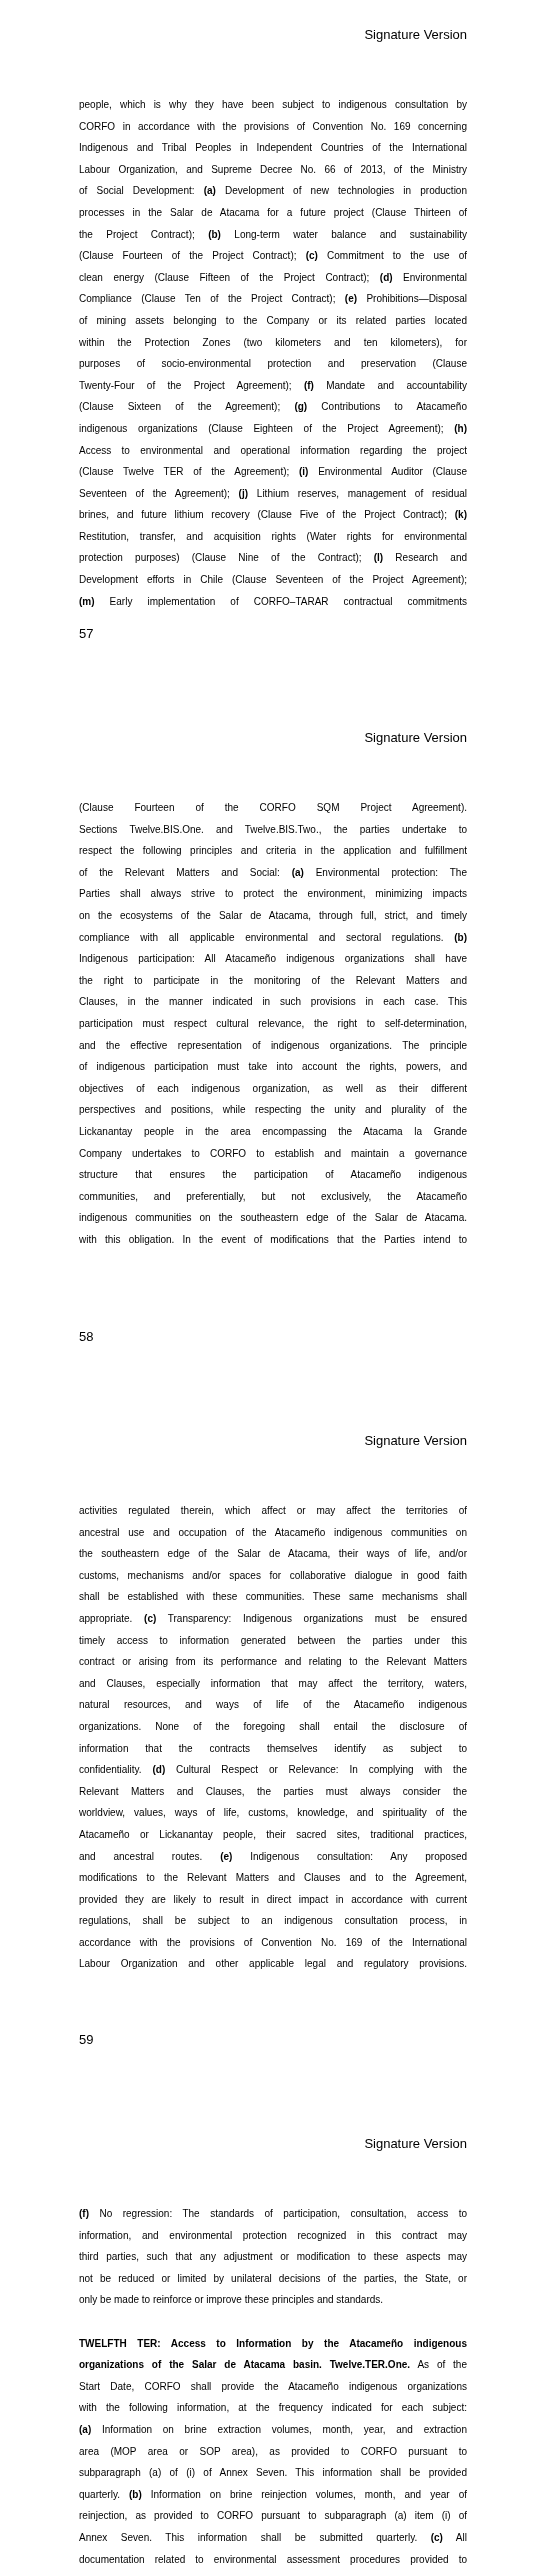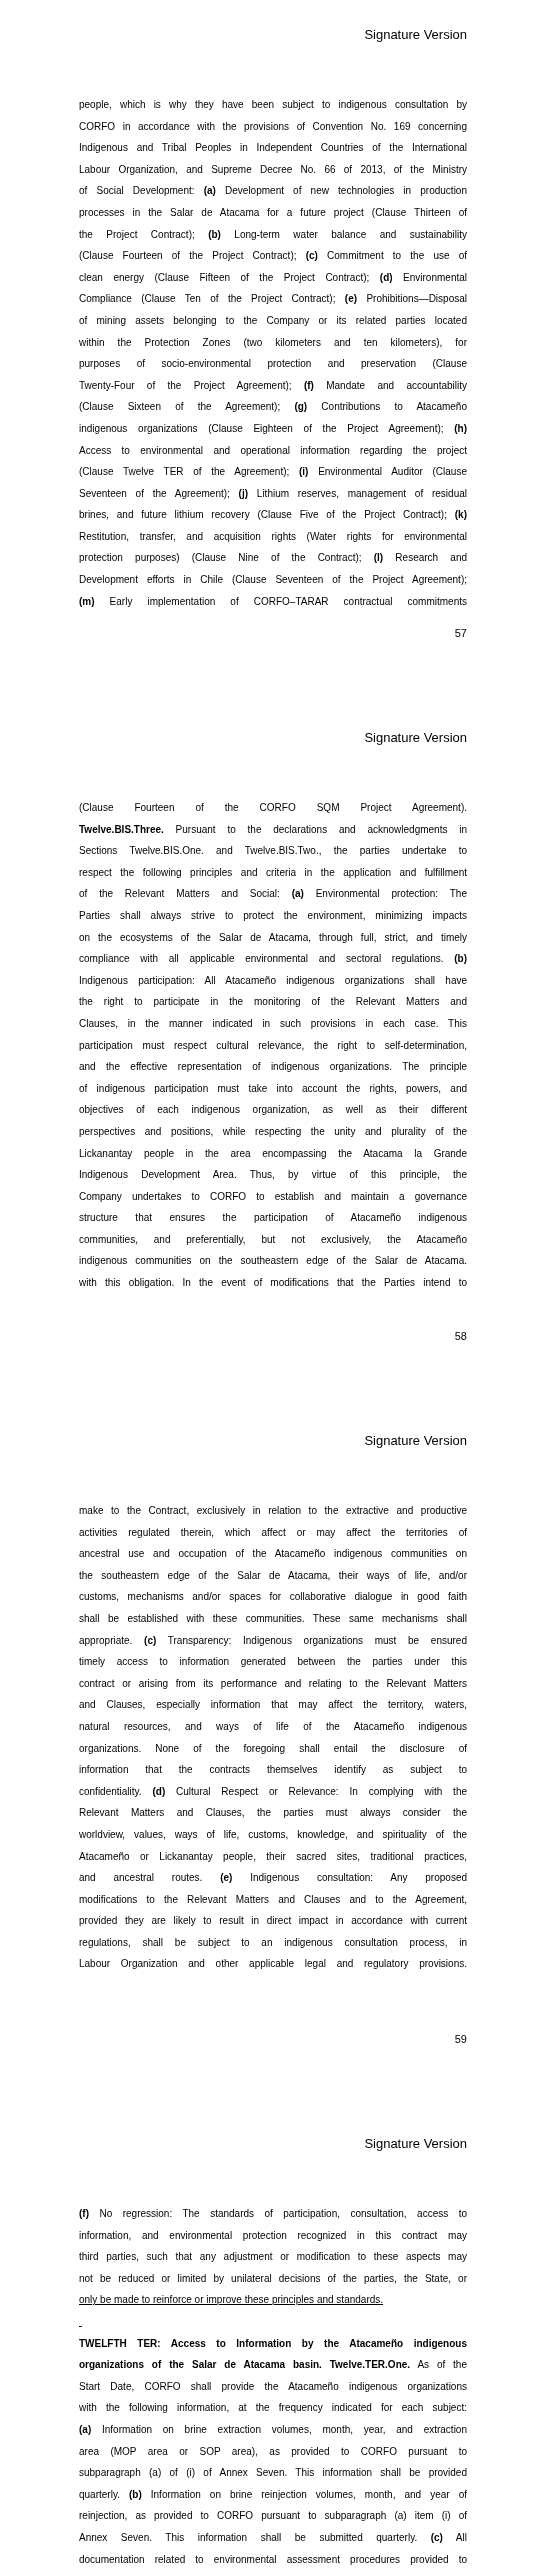--- a/index.html
+++ b/index.html
@@ -2,23 +2,23 @@
 <html style="font-size:8.2px"><head>
 <meta charset="utf-8">
 <style>
   html,body{margin:0;padding:0;background:#ffffff;}
   body{width:544px;font-family:"Liberation Sans",sans-serif;color:#000;}
   .doc{width:544px;height:2813px;background:#fff;position:relative;}
   .page{position:relative;width:544px;height:703px;background:#fff;overflow:hidden;}
   .page-header{position:absolute;top:29px;right:77px;font-size:13px;line-height:12.4px;white-space:nowrap;}
   .page-body{position:absolute;top:94px;left:79px;width:388px;}
   .line{height:21.6px;line-height:21.6px;font-size:10px;text-align:justify;text-align-last:justify;overflow:hidden;}
-  .line.nojust{text-align:left;text-align-last:left;text-decoration:underline;}
+  .line.nojust{text-align:left;text-align-last:left;}
   .b{font-weight:bold;}
-  .page-number{position:absolute;top:623px;left:79px;width:388px;text-align:right;font-size:11px;line-height:21.6px;}
+  .page-number{position:absolute;top:623px;left:79px;width:388px;text-align:left;font-size:13px;line-height:21.6px;}
 </style>
 </head>
 <body>
 
 <div class="doc">
 
   <div class="page">
     <div class="page-header">Signature Version</div>
     <div class="page-body">
         <div class="line"><span class="">people, which is why they have been subject to indigenous consultation by</span></div>
@@ -46,70 +46,68 @@
         <div class="line"><span class="">Development efforts in Chile (Clause Seventeen of the Project Agreement);</span></div>
         <div class="line"><span class="b">(m)</span><span class=""> Early implementation of CORFO–TARAR contractual commitments</span></div>
       </div>
     <div class="page-number">57</div>
   </div>
 
   <div class="page">
     <div class="page-header">Signature Version</div>
     <div class="page-body">
         <div class="line"><span class="">(Clause Fourteen of the CORFO SQM Project Agreement).</span></div>
-        <div class="line"><span class="b">Twelve.BIS.Three.</span><span class=""> Pursuant to the declarations and acknowledgments in</span></div>
         <div class="line"><span class="">Sections Twelve.BIS.One. and Twelve.BIS.Two., the parties undertake to</span></div>
         <div class="line"><span class="">respect the following principles and criteria in the application and fulfillment</span></div>
         <div class="line"><span class="">of the Relevant Matters and Social: </span><span class="b">(a)</span><span class=""> Environmental protection: The</span></div>
         <div class="line"><span class="">Parties shall always strive to protect the environment, minimizing impacts</span></div>
         <div class="line"><span class="">on the ecosystems of the Salar de Atacama, through full, strict, and timely</span></div>
         <div class="line"><span class="">compliance with all applicable environmental and sectoral regulations. </span><span class="b">(b)</span></div>
         <div class="line"><span class="">Indigenous participation: All Atacameño indigenous organizations shall have</span></div>
         <div class="line"><span class="">the right to participate in the monitoring of the Relevant Matters and</span></div>
         <div class="line"><span class="">Clauses, in the manner indicated in such provisions in each case. This</span></div>
         <div class="line"><span class="">participation must respect cultural relevance, the right to self-determination,</span></div>
         <div class="line"><span class="">and the effective representation of indigenous organizations. The principle</span></div>
         <div class="line"><span class="">of indigenous participation must take into account the rights, powers, and</span></div>
         <div class="line"><span class="">objectives of each indigenous organization, as well as their different</span></div>
         <div class="line"><span class="">perspectives and positions, while respecting the unity and plurality of the</span></div>
         <div class="line"><span class="">Lickanantay people in the area encompassing the Atacama la Grande</span></div>
-        <div class="line"><span class="">Indigenous Development Area. Thus, by virtue of this principle, the</span></div>
         <div class="line"><span class="">Company undertakes to CORFO to establish and maintain a governance</span></div>
         <div class="line"><span class="">structure that ensures the participation of Atacameño indigenous</span></div>
         <div class="line"><span class="">communities, and preferentially, but not exclusively, the Atacameño</span></div>
         <div class="line"><span class="">indigenous communities on the southeastern edge of the Salar de Atacama.</span></div>
         <div class="line"><span class="">with this obligation. In the event of modifications that the Parties intend to</span></div>
       </div>
     <div class="page-number">58</div>
   </div>
 
   <div class="page">
     <div class="page-header">Signature Version</div>
     <div class="page-body">
-        <div class="line"><span class="">make to the Contract, exclusively in relation to the extractive and productive</span></div>
         <div class="line"><span class="">activities regulated therein, which affect or may affect the territories of</span></div>
         <div class="line"><span class="">ancestral use and occupation of the Atacameño indigenous communities on</span></div>
         <div class="line"><span class="">the southeastern edge of the Salar de Atacama, their ways of life, and/or</span></div>
         <div class="line"><span class="">customs, mechanisms and/or spaces for collaborative dialogue in good faith</span></div>
         <div class="line"><span class="">shall be established with these communities. These same mechanisms shall</span></div>
         <div class="line"><span class="">appropriate. </span><span class="b">(c)</span><span class=""> Transparency: Indigenous organizations must be ensured</span></div>
         <div class="line"><span class="">timely access to information generated between the parties under this</span></div>
         <div class="line"><span class="">contract or arising from its performance and relating to the Relevant Matters</span></div>
         <div class="line"><span class="">and Clauses, especially information that may affect the territory, waters,</span></div>
         <div class="line"><span class="">natural resources, and ways of life of the Atacameño indigenous</span></div>
         <div class="line"><span class="">organizations. None of the foregoing shall entail the disclosure of</span></div>
         <div class="line"><span class="">information that the contracts themselves identify as subject to</span></div>
         <div class="line"><span class="">confidentiality. </span><span class="b">(d)</span><span class=""> Cultural Respect or Relevance: In complying with the</span></div>
         <div class="line"><span class="">Relevant Matters and Clauses, the parties must always consider the</span></div>
         <div class="line"><span class="">worldview, values, ways of life, customs, knowledge, and spirituality of the</span></div>
         <div class="line"><span class="">Atacameño or Lickanantay people, their sacred sites, traditional practices,</span></div>
         <div class="line"><span class="">and ancestral routes. </span><span class="b">(e)</span><span class=""> Indigenous consultation: Any proposed</span></div>
         <div class="line"><span class="">modifications to the Relevant Matters and Clauses and to the Agreement,</span></div>
         <div class="line"><span class="">provided they are likely to result in direct impact in accordance with current</span></div>
         <div class="line"><span class="">regulations, shall be subject to an indigenous consultation process, in</span></div>
+        <div class="line"><span class="">accordance with the provisions of Convention No. 169 of the International</span></div>
         <div class="line"><span class="">Labour Organization and other applicable legal and regulatory provisions.</span></div>
       </div>
     <div class="page-number">59</div>
   </div>
 
   <div class="page">
     <div class="page-header">Signature Version</div>
     <div class="page-body">
         <div class="line"><span class="b">(f)</span><span class=""> No regression: The standards of participation, consultation, access to</span></div>
         <div class="line"><span class="">information, and environmental protection recognized in this contract may</span></div>

